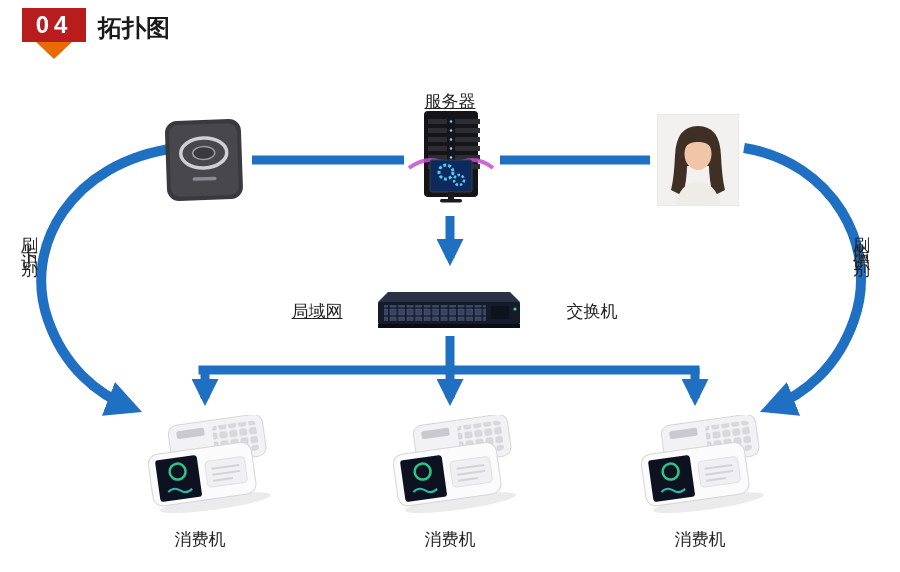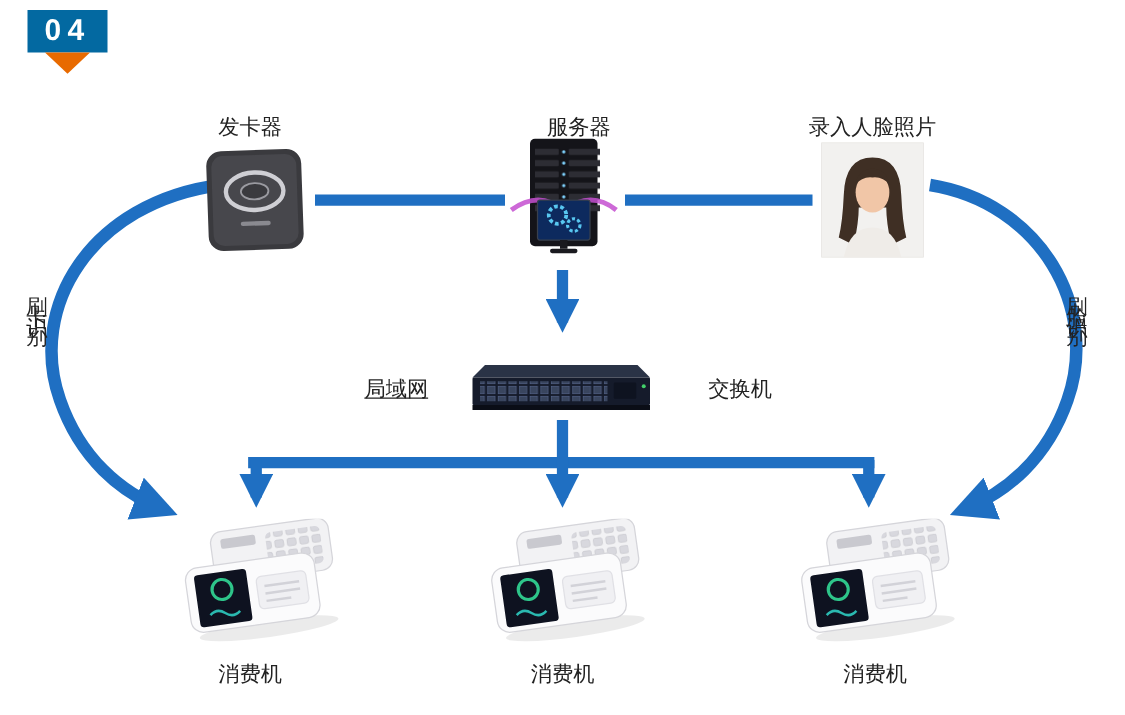--- a/index.html
+++ b/index.html
@@ -1,19 +1,19 @@
 <!DOCTYPE html>
 <html><head>
 <meta charset="utf-8">
 <style>
   html,body{margin:0;padding:0;background:#fff;font-family:"Liberation Sans","DejaVu Sans",sans-serif;}
   .canvas{position:relative;width:900px;height:572px;background:#ffffff;overflow:hidden;}
 
   
-  .badge{position:absolute;left:22px;top:8px;width:64px;height:34px;background:#0369a1;
+  .badge{position:absolute;left:22px;top:8px;width:64px;height:34px;background:#b91c1c;
          color:#fff;font-weight:bold;font-size:24px;letter-spacing:5px;
          display:flex;align-items:center;justify-content:center;z-index:5;}
   .badge-arrow{position:absolute;left:36px;top:42px;width:0;height:0;z-index:5;
          border-left:18px solid transparent;border-right:18px solid transparent;
          border-top:17px solid #e86a00;}
   .page-title{position:absolute;left:98px;top:12px;font-size:24px;font-weight:bold;color:#1a1a1a;z-index:5;}
 
   
   .node-label{position:absolute;font-size:17px;color:#222;text-align:center;z-index:4;}
   .vlabel{position:absolute;writing-mode:vertical-rl;text-orientation:upright;
@@ -23,20 +23,21 @@
   .edges{position:absolute;left:0;top:0;z-index:1;}
   .device{position:absolute;z-index:2;}
 </style>
 </head>
 <body>
 
 <div class="canvas">
 
   <div class="badge">04</div>
   <div class="badge-arrow"></div>
+  <div class="page-title">拓扑图</div>
 
   <svg class="edges" width="900" height="572" viewBox="0 0 900 572">
     <defs>
       <marker id="ah" viewBox="0 0 10 10" refX="7" refY="5" markerWidth="3" markerHeight="3" orient="auto">
         <path d="M0,0 L10,5 L0,10 Z" fill="#1f6fc2"></path>
       </marker>
       <marker id="ahBig" viewBox="0 0 10 10" refX="7" refY="5" markerWidth="3.6" markerHeight="3.6" orient="auto">
         <path d="M0,0 L10,5 L0,10 Z" fill="#1f6fc2"></path>
       </marker>
     </defs>
@@ -50,23 +51,21 @@
     <path d="M203,370 L695,370" stroke="#1f6fc2" stroke-width="9" fill="none" stroke-linecap="square"></path>
 
     <path d="M205,368 L205,398" stroke="#1f6fc2" stroke-width="9" fill="none" marker-end="url(#ah)"></path>
     <path d="M450,368 L450,398" stroke="#1f6fc2" stroke-width="9" fill="none" marker-end="url(#ah)"></path>
     <path d="M695,368 L695,398" stroke="#1f6fc2" stroke-width="9" fill="none" marker-end="url(#ah)"></path>
 
     <path d="M176,148 C72,162 22,246 48,320 C64,366 96,394 132,408" stroke="#1f6fc2" stroke-width="10" fill="none" marker-end="url(#ahBig)"></path>
     <path d="M744,148 C832,162 880,246 854,320 C838,366 806,394 770,408" stroke="#1f6fc2" stroke-width="10" fill="none" marker-end="url(#ahBig)"></path>
   </svg>
 
-  <div class="node-label" style="left:150px;top:90px;width:100px;">发卡器</div>
-  <div class="node-label" style="left:413px;top:90px;width:100px;">服务器</div>
-  <div class="node-label" style="left:628px;top:90px;width:140px;">录入人脸照片</div>
+  <div class="node-label" style="left:400px;top:90px;width:100px;text-decoration:underline;">服务器</div>
 
   <svg class="device" style="left:160px;top:115px;" width="88" height="92" viewBox="0 0 88 92">
     <g transform="rotate(-2 44 46)">
       <rect x="6" y="5" width="76" height="80" rx="12" fill="#3a3a3e"></rect>
       <rect x="10" y="9" width="68" height="72" rx="9" fill="#47474c"></rect>
       <ellipse cx="44" cy="38" rx="23" ry="15" fill="none" stroke="#cfcfd4" stroke-width="3.5"></ellipse>
       <ellipse cx="44" cy="38" rx="11" ry="6.5" fill="#3a3a3e" stroke="#9a9aa0" stroke-width="1.5"></ellipse>
       <rect x="32" y="62" width="24" height="3.5" rx="1.75" fill="#8a8a90"></rect>
     </g>
   </svg>

